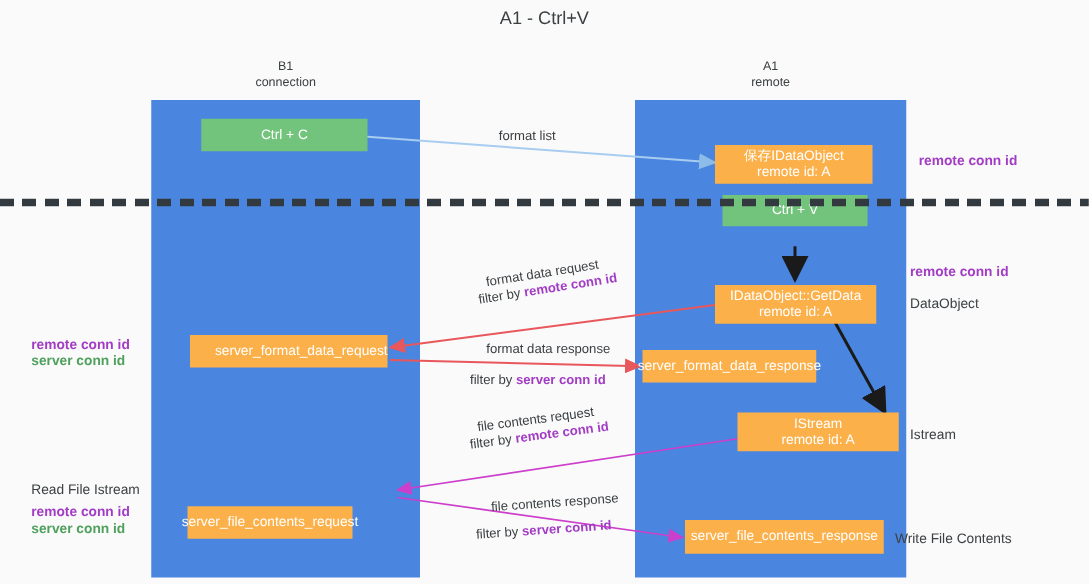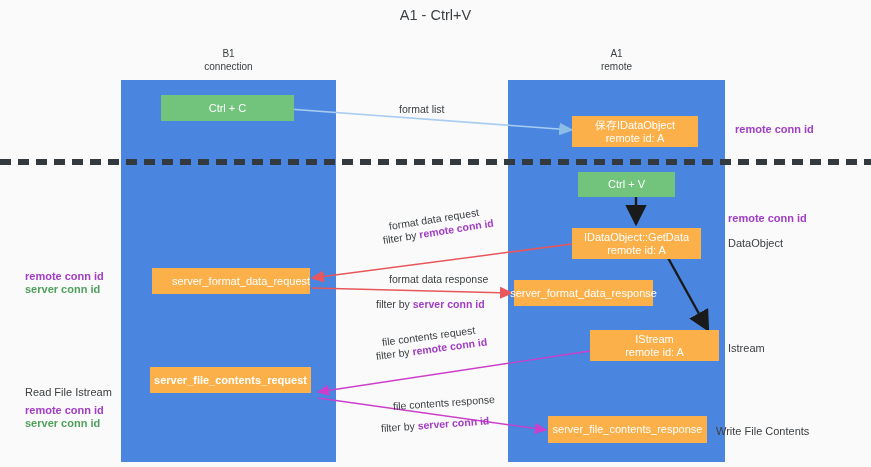--- a/index.html
+++ b/index.html
@@ -164,21 +164,21 @@
 
   <div class="nodebox green" style="left:161px; top:95px; width:133px; height:26px;">
     <div>Ctrl + C</div>
   </div>
 
   <div class="nodebox orange" style="left:572px; top:116px; width:126px; height:31px;">
     <div>保存IDataObject</div>
     <div class="l2">remote id: A</div>
   </div>
 
-  <div class="nodebox green" style="left:578px; top:172px; width:97px; height:25px;">
+  <div class="nodebox green" style="left:578px; top:156px; width:116px; height:25px;">
     <div>Ctrl + V</div>
   </div>
 
   <div class="nodebox orange" style="left:572px; top:228px; width:129px; height:31px;">
     <div>IDataObject::GetData</div>
     <div class="l2">remote id: A</div>
   </div>
 
   <div class="nodebox orange" style="left:152px; top:268px; width:158px; height:26px;padding-left:24px;">
     <div>server_format_data_request</div>
@@ -186,21 +186,21 @@
 
   <div class="nodebox orange" style="left:514px; top:280px; width:139px; height:26px;">
     <div>server_format_data_response</div>
   </div>
 
   <div class="nodebox orange" style="left:590px; top:330px; width:129px; height:31px;">
     <div>IStream</div>
     <div class="l2">remote id: A</div>
   </div>
 
-  <div class="nodebox orange" style="left:150px; top:367px; width:161px; height:26px;font-weight:bold;">
+  <div class="nodebox orange" style="left:150px; top:405px; width:132px; height:26px;">
     <div>server_file_contents_request</div>
   </div>
 
   <div class="nodebox orange" style="left:548px; top:416px; width:159px; height:27px;">
     <div>server_file_contents_response</div>
   </div>
 
   <div class="edgelabel" style="left:399px; top:103px;">
     <span>format list</span>
   </div>

